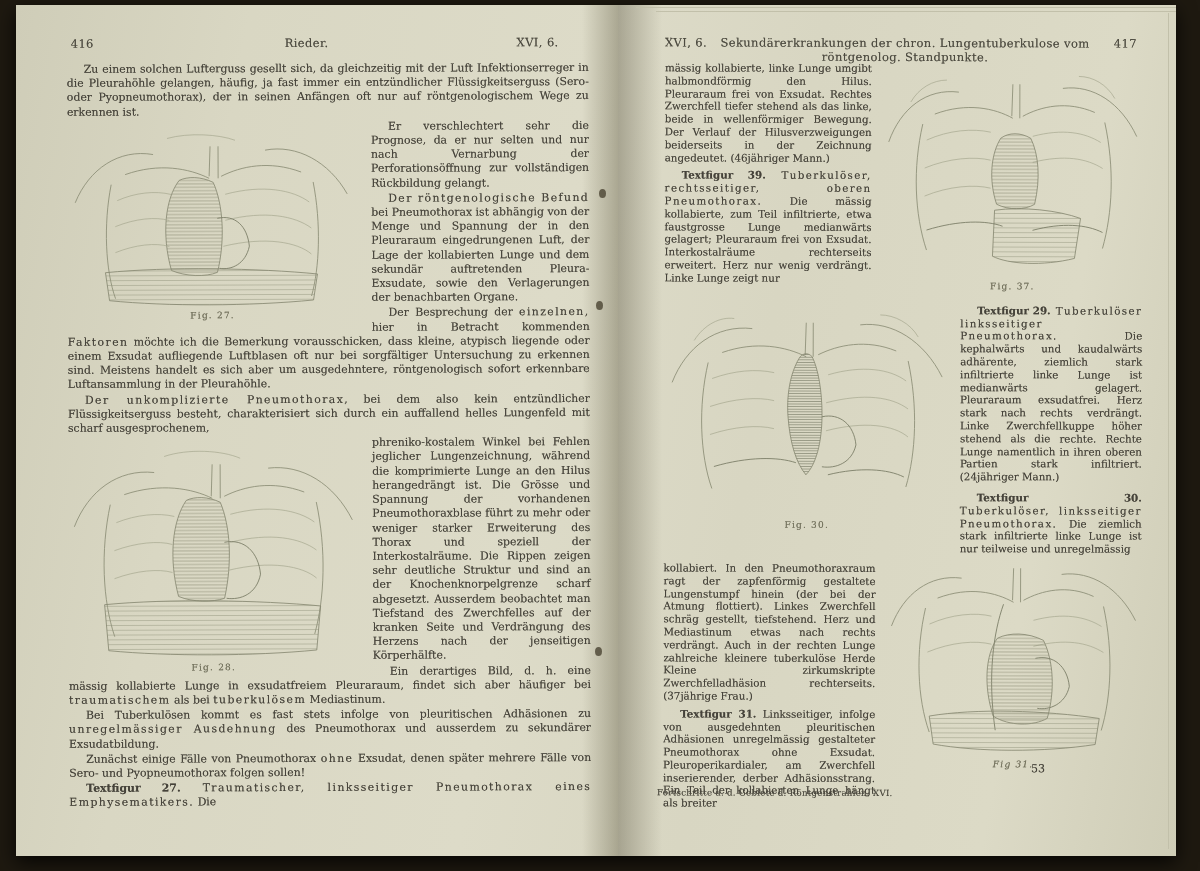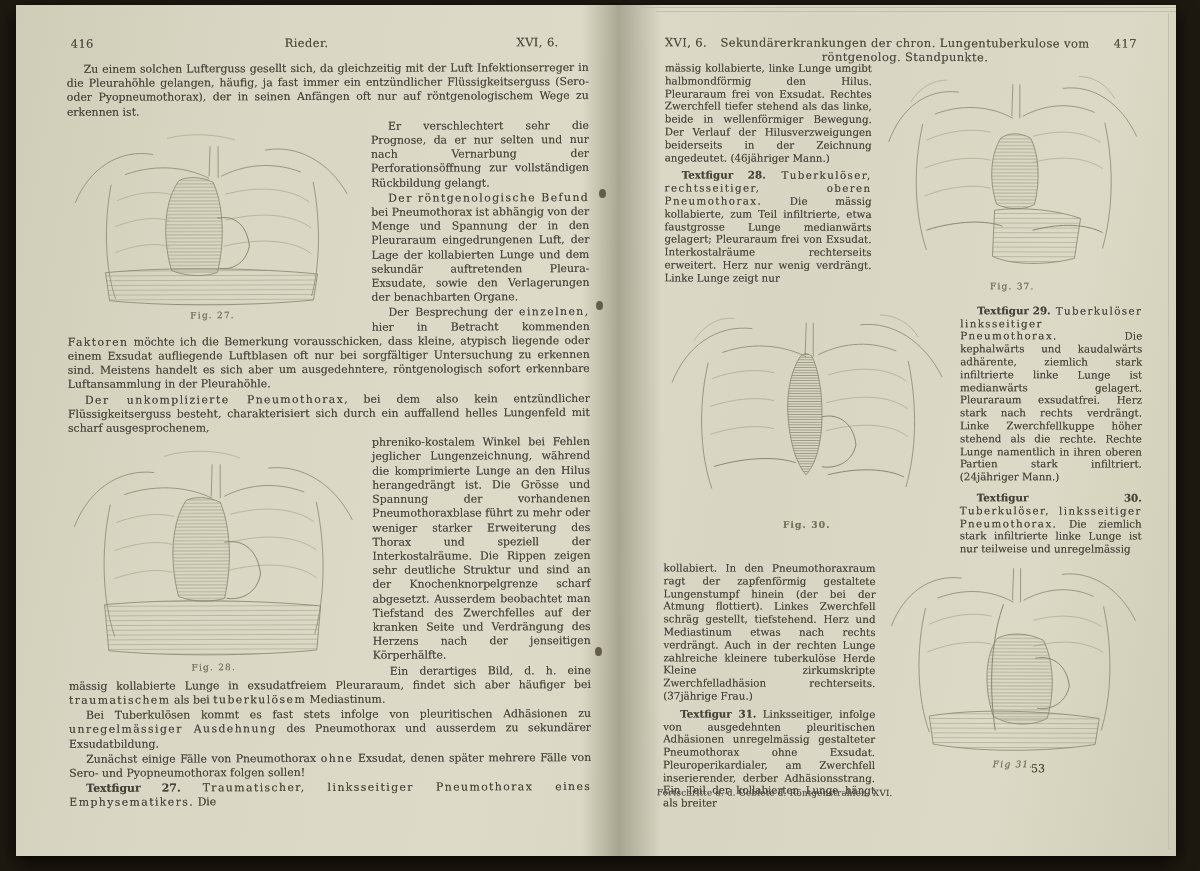--- a/index.html
+++ b/index.html
@@ -147,21 +147,21 @@
     <span style="position:absolute;left:20px;">XVI, 6.</span>
     <span class="rh-c" style="left:60px;right:70px;">Sekundärerkrankungen der chron. Lungentuberkulose vom röntgenolog. Standpunkte.</span>
     <span style="position:absolute;right:38px;">417</span>
   </div>
 
   <div class="body-r">
 
     <div class="row" style="margin-bottom:6px;">
       <div class="txtcol" style="width:208px;margin-right:11px;">
         <p class="noind">mässig kollabierte, linke Lunge umgibt halbmondförmig den Hilus. Pleuraraum frei von Exsudat. Rechtes Zwerchfell tiefer stehend als das linke, beide in wellenförmiger Bewegung. Der Verlauf der Hilusverzweigungen beiderseits in der Zeichnung angedeutet. (46jähriger Mann.)</p>
-        <p class="para" style="margin-top:5px;"><span class="bold">Textfigur 28.</span><span class="sp"> Tuberkulöser, rechtsseitiger, oberen Pneumothorax.</span><span> Die mässig kollabierte, zum Teil infiltrierte, etwa faustgrosse Lunge medianwärts gelagert; Pleuraraum frei von Exsudat. Interkostalräume rechterseits erweitert. Herz nur wenig verdrängt. Linke Lunge zeigt nur</span></p>
+        <p class="para" style="margin-top:5px;"><span class="bold">Textfigur 39.</span><span class="sp"> Tuberkulöser, rechtsseitiger, oberen Pneumothorax.</span><span> Die mässig kollabierte, zum Teil infiltrierte, etwa faustgrosse Lunge medianwärts gelagert; Pleuraraum frei von Exsudat. Interkostalräume rechterseits erweitert. Herz nur wenig verdrängt. Linke Lunge zeigt nur</span></p>
       </div>
       <div class="figbox" style="width:260px;">
         <svg width="260" height="216" viewBox="0 0 260 216">
           <path class="f" d="M6,80 C18,46 44,26 76,30"></path>
           <path class="f" d="M254,74 C238,40 210,22 180,26"></path>
           <path class="r" d="M28,40 C36,26 50,18 64,18"></path>
           <path class="r" d="M232,36 C224,22 210,14 196,14"></path>
           <path class="f" d="M52,52 C84,40 112,46 130,56"></path>
           <path class="f" d="M212,50 C184,38 158,44 140,54"></path>
           <path class="f" d="M130,22 L129,54"></path>
@@ -176,21 +176,21 @@
           <path class="hatchfill" fill="url(#hh)" d="M118,76 C108,92 106,118 114,142 C126,148 142,148 152,142 C158,116 156,92 148,76 C138,70 126,70 118,76 Z"></path>
           <path class="hatchfill" fill="url(#hh2)" d="M112,148 C140,144 176,148 198,156 L192,196 C160,204 126,202 110,194 Z"></path>
           <path class="d" d="M44,168 C76,158 104,158 120,164"></path>
           <path class="d" d="M150,168 C180,160 204,162 220,170"></path>
         </svg>
         <div class="caption">Fig. 37.</div>
       </div>
     </div>
 
     <div class="row" style="margin-bottom:6px;">
-      <div class="figbox" style="width:286px;margin-right:10px;font-weight:bold;">
+      <div class="figbox" style="width:286px;margin-right:10px;">
         <svg width="286" height="218" viewBox="0 0 286 218">
           <path class="f" d="M8,84 C22,48 52,26 88,30"></path>
           <path class="f" d="M278,78 C260,42 228,22 196,26"></path>
           <path class="r" d="M30,42 C40,26 56,18 70,20"></path>
           <path class="r" d="M254,38 C246,24 230,16 216,16"></path>
           <path class="f" d="M58,54 C92,42 122,48 142,58"></path>
           <path class="f" d="M232,52 C202,40 174,46 154,56"></path>
           <path class="f" d="M142,24 L141,56"></path>
             <path class="f" d="M149,24 L149,58"></path>
           <path class="f" d="M44,64 C34,108 36,156 48,190"></path>

